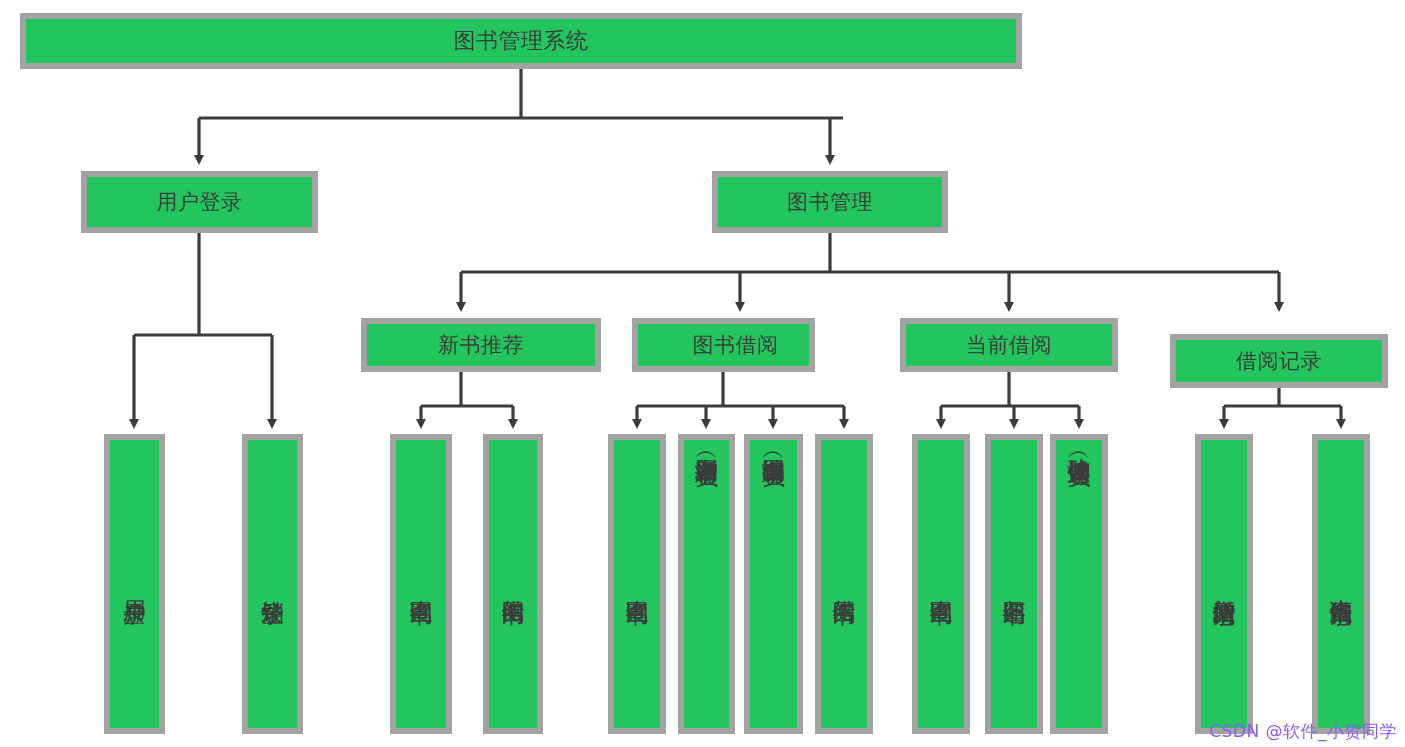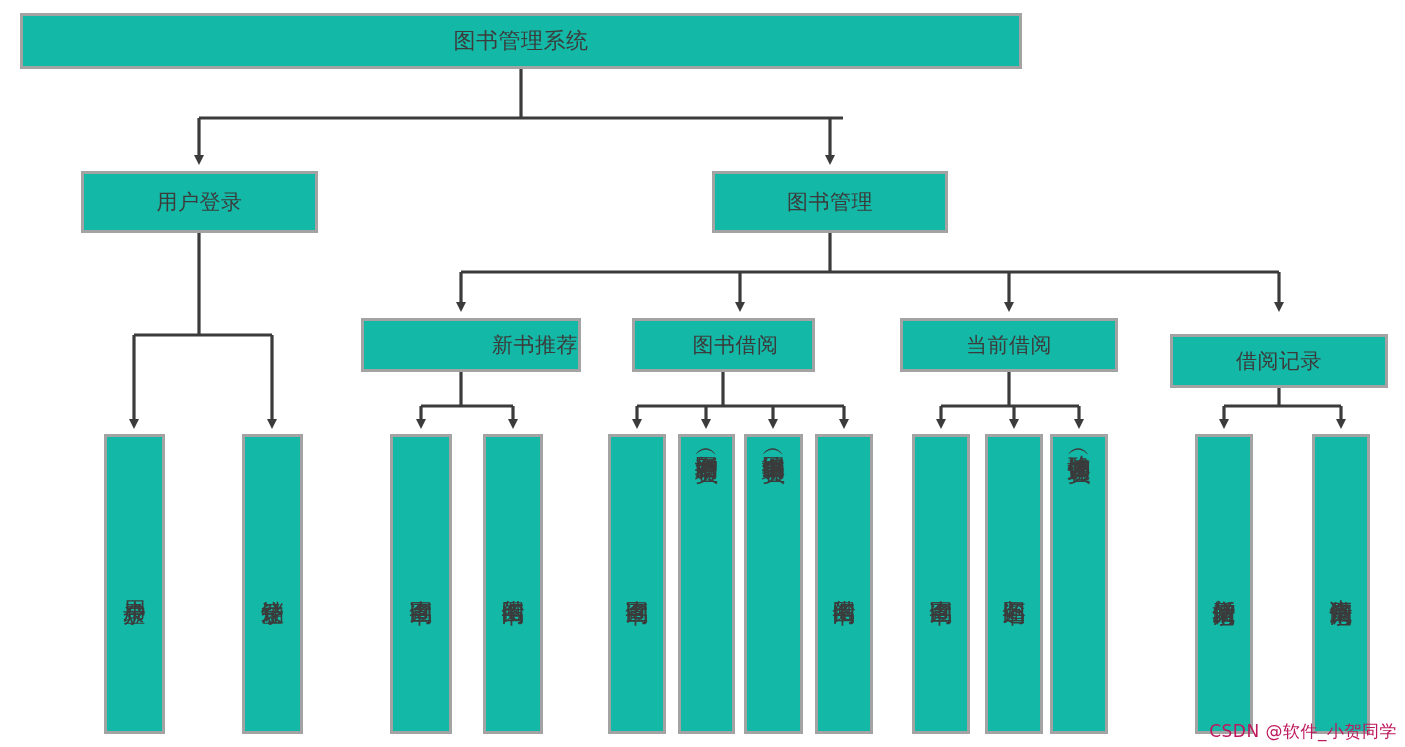--- a/index.html
+++ b/index.html
@@ -21,22 +21,22 @@
     position: absolute;
     left: 0;
     top: 0;
     width: 1405px;
     height: 747px;
     pointer-events: none;
   }
   .node {
     position: absolute;
     box-sizing: border-box;
-    background: #14b8a6;
-    border: 3px solid #a3a3a3;
+    background: #22c55e;
+    border: 6px solid #a3a3a3;
     display: flex;
     align-items: center;
     justify-content: center;
     overflow: hidden;
   }
   .node .label {
     color: #3b3b3b;
     text-align: center;
     line-height: 1.18;
     white-space: nowrap;
@@ -53,21 +53,21 @@
     line-height: 1.0;
   }
   .node.root .label {
     font-size: 22px;
   }
   #watermark {
     position: absolute;
     right: 8px;
     bottom: 4px;
     font-size: 17px;
-    color: #be185d;
+    color: #8b5cf6;
     letter-spacing: 0.5px;
     white-space: nowrap;
     font-family: "DejaVu Sans", "Liberation Sans", sans-serif;
   }
 </style>
 </head>
 <body>
 
 <div id="canvas">
 
@@ -125,21 +125,21 @@
     <span class="label">图书管理系统</span>
   </div>
 
   <div class="node horiz" style="left:81px;top:171px;width:237px;height:62px;">
     <span class="label">用户登录</span>
   </div>
   <div class="node horiz" style="left:712px;top:171px;width:236px;height:62px;font-family:Liberation Serif, serif;">
     <span class="label">图书管理</span>
   </div>
 
-  <div class="node horiz" style="left:361px;top:318px;width:220px;height:54px;justify-content:flex-end;">
+  <div class="node horiz" style="left:361px;top:318px;width:240px;height:54px;">
     <span class="label">新书推荐</span>
   </div>
   <div class="node horiz" style="left:632px;top:318px;width:183px;height:54px;padding-left:24px;">
     <span class="label">图书借阅</span>
   </div>
   <div class="node horiz" style="left:900px;top:318px;width:218px;height:54px;">
     <span class="label">当前借阅</span>
   </div>
   <div class="node horiz" style="left:1170px;top:334px;width:218px;height:54px;">
     <span class="label">借阅记录</span>

